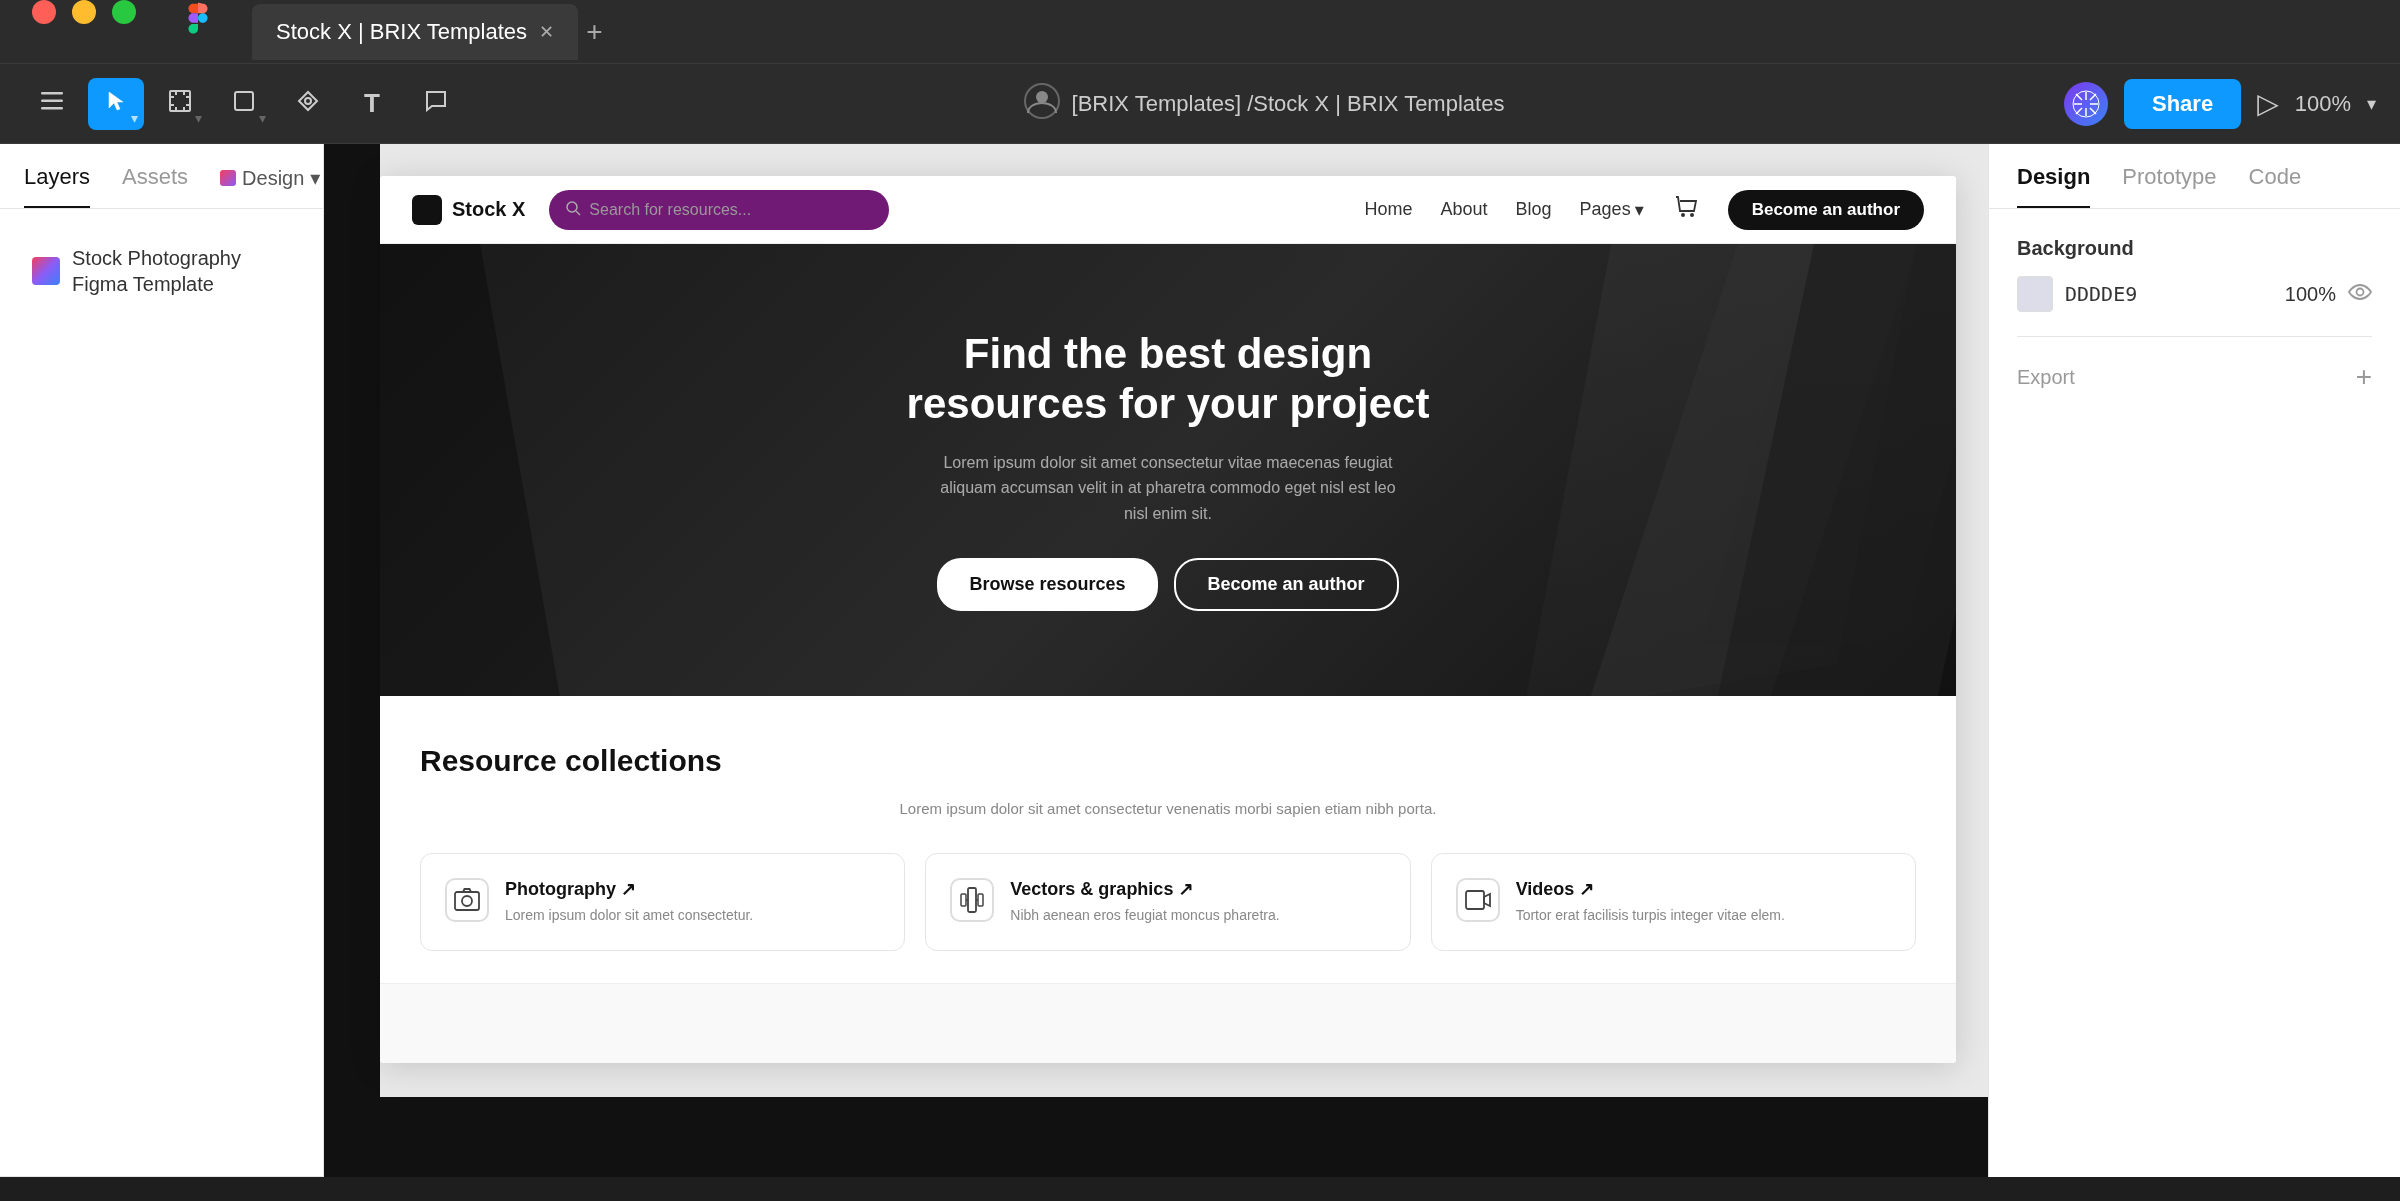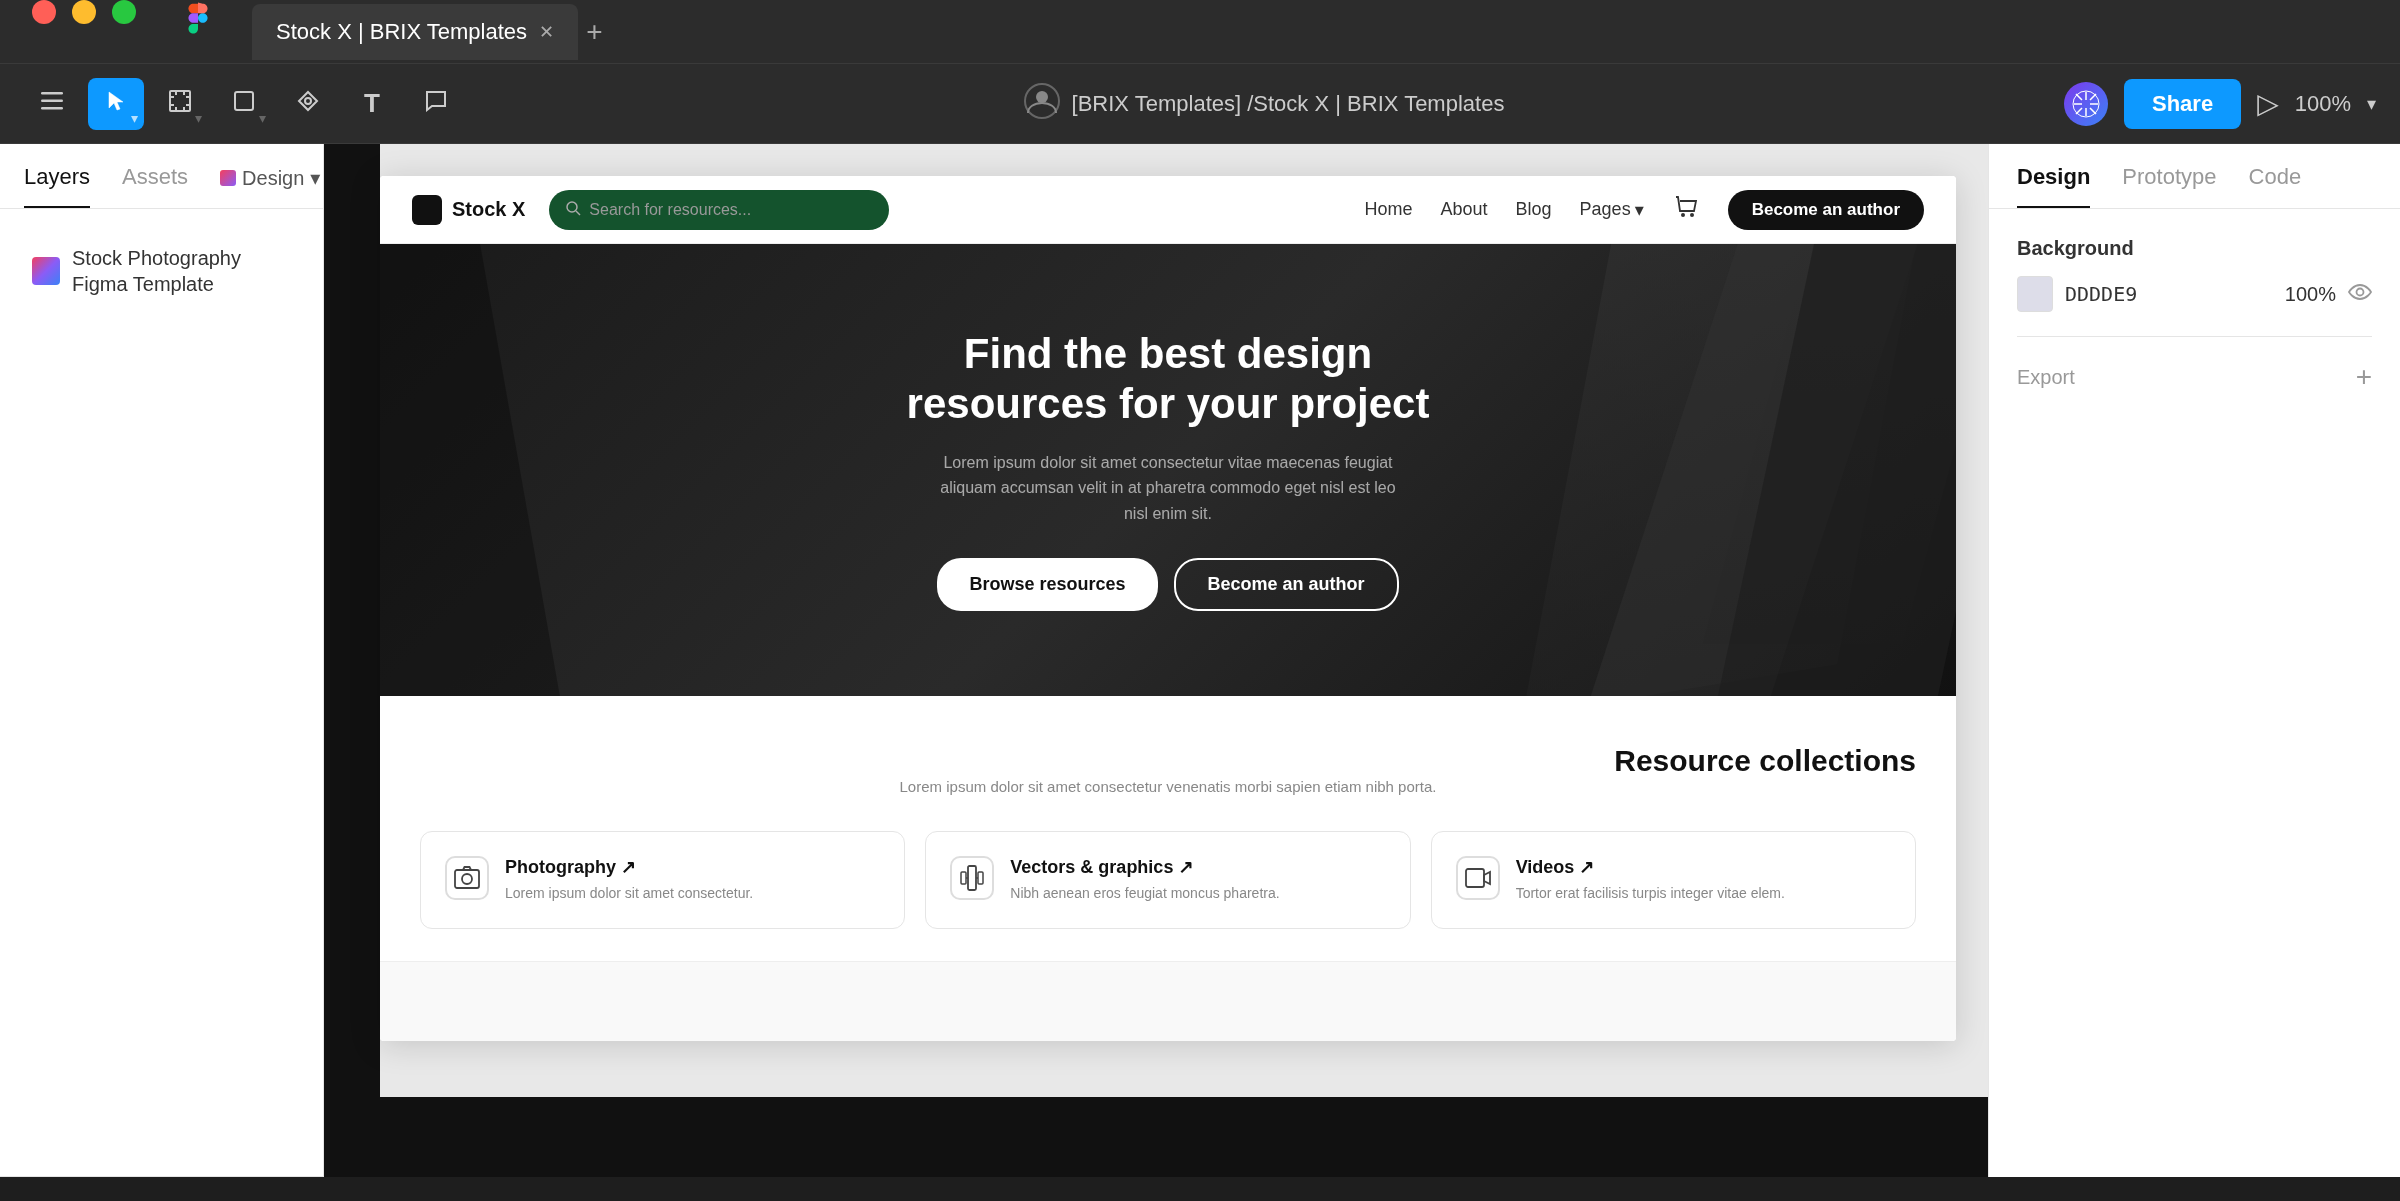--- a/index.html
+++ b/index.html
@@ -250,21 +250,21 @@
     .logo-icon {
       width: 30px;
       height: 30px;
       background: #111;
       border-radius: 6px;
     }
     .site-search {
       flex: 1;
       max-width: 340px;
       height: 40px;
-      background: #14532d;
+      background: #701a75;
       border-radius: 20px;
       display: flex;
       align-items: center;
       padding: 0 16px;
       gap: 8px;
       font-size: 16px;
       color: #999;
     }
     .nav-links {
       display: flex;
@@ -381,25 +381,25 @@
       font-weight: 600;
       cursor: pointer;
     }
 
     
     .collections-section {
       padding: 48px 40px 32px;
       background: white;
     }
     .collections-title {
-      text-align: right;
+      text-align: left;
       font-size: 30px;
       font-weight: 700;
       color: #111;
-      margin-bottom: 0;
+      margin-bottom: 22px;
     }
     .collections-subtitle {
       text-align: center;
       font-size: 15px;
       color: #888;
       margin-bottom: 36px;
     }
     .collections-grid {
       display: grid;
       grid-template-columns: repeat(3, 1fr);

